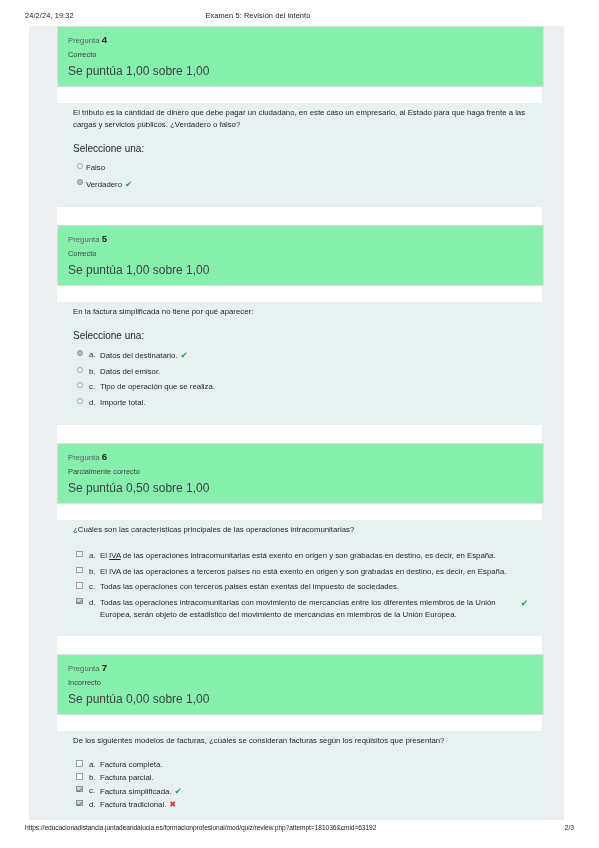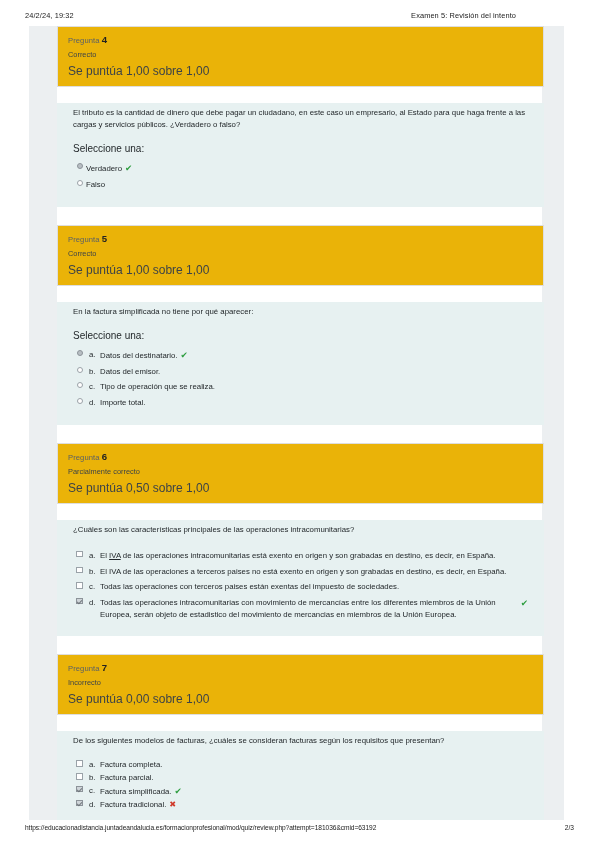--- a/index.html
+++ b/index.html
@@ -30,21 +30,21 @@
     position: absolute;
     left: 25px;
     top: 0;
     letter-spacing: .1px;
   }
   .print-header .ph-title {
     position: absolute;
     left: 0;
     top: 0;
     width: 516px;
-    text-align: right;
+    text-align: center;
     letter-spacing: .1px;
   }
 
   
   .print-footer {
     position: absolute;
     bottom: 12px;
     left: 0;
     width: 599px;
     height: 12px;
@@ -85,21 +85,21 @@
   .content-col {
     position: absolute;
     left: 57px;
     top: 0;
     width: 487px;
   }
 
   
   .qinfo {
     border: 1px solid #dedede;
-    background: #eab308;
+    background: #86efac;
     padding: 7px 10px 8px 10px;
     margin-bottom: 16px;
     box-sizing: border-box;
   }
   .qinfo .qno {
     font-size: 7.6px;
     color: #5a6066;
     margin-bottom: 5px;
     letter-spacing: .1px;
   }
@@ -237,29 +237,29 @@
         <div class="qno">Pregunta <b>4</b></div>
         <div class="qstate">Correcto</div>
         <div class="qmark">Se puntúa 1,00 sobre 1,00</div>
       </div>
       <div class="qbody">
         <div class="qtext">El tributo es la cantidad de dinero que debe pagar un ciudadano, en este caso un empresario, al Estado para que haga frente a las cargas y servicios públicos. ¿Verdadero o falso?</div>
         <div class="prompt">Seleccione una:</div>
         <div class="answers">
           <div class="ans">
             <span class="ctl">
+              <span class="radio"></span>
+            </span>
+            <span class="atext">Falso</span>
+          </div>
+          <div class="ans">
+            <span class="ctl">
               <span class="radio sel"></span>
             </span>
             <span class="atext">Verdadero<span class="mark-ok inline-mark">✔</span></span>
-          </div>
-          <div class="ans">
-            <span class="ctl">
-              <span class="radio"></span>
-            </span>
-            <span class="atext">Falso</span>
           </div>
         </div>
       </div>
       <div class="qinfo">
         <div class="qno">Pregunta <b>5</b></div>
         <div class="qstate">Correcto</div>
         <div class="qmark">Se puntúa 1,00 sobre 1,00</div>
       </div>
       <div class="qbody">
         <div class="qtext">En la factura simplificada no tiene por qué aparecer:</div>

